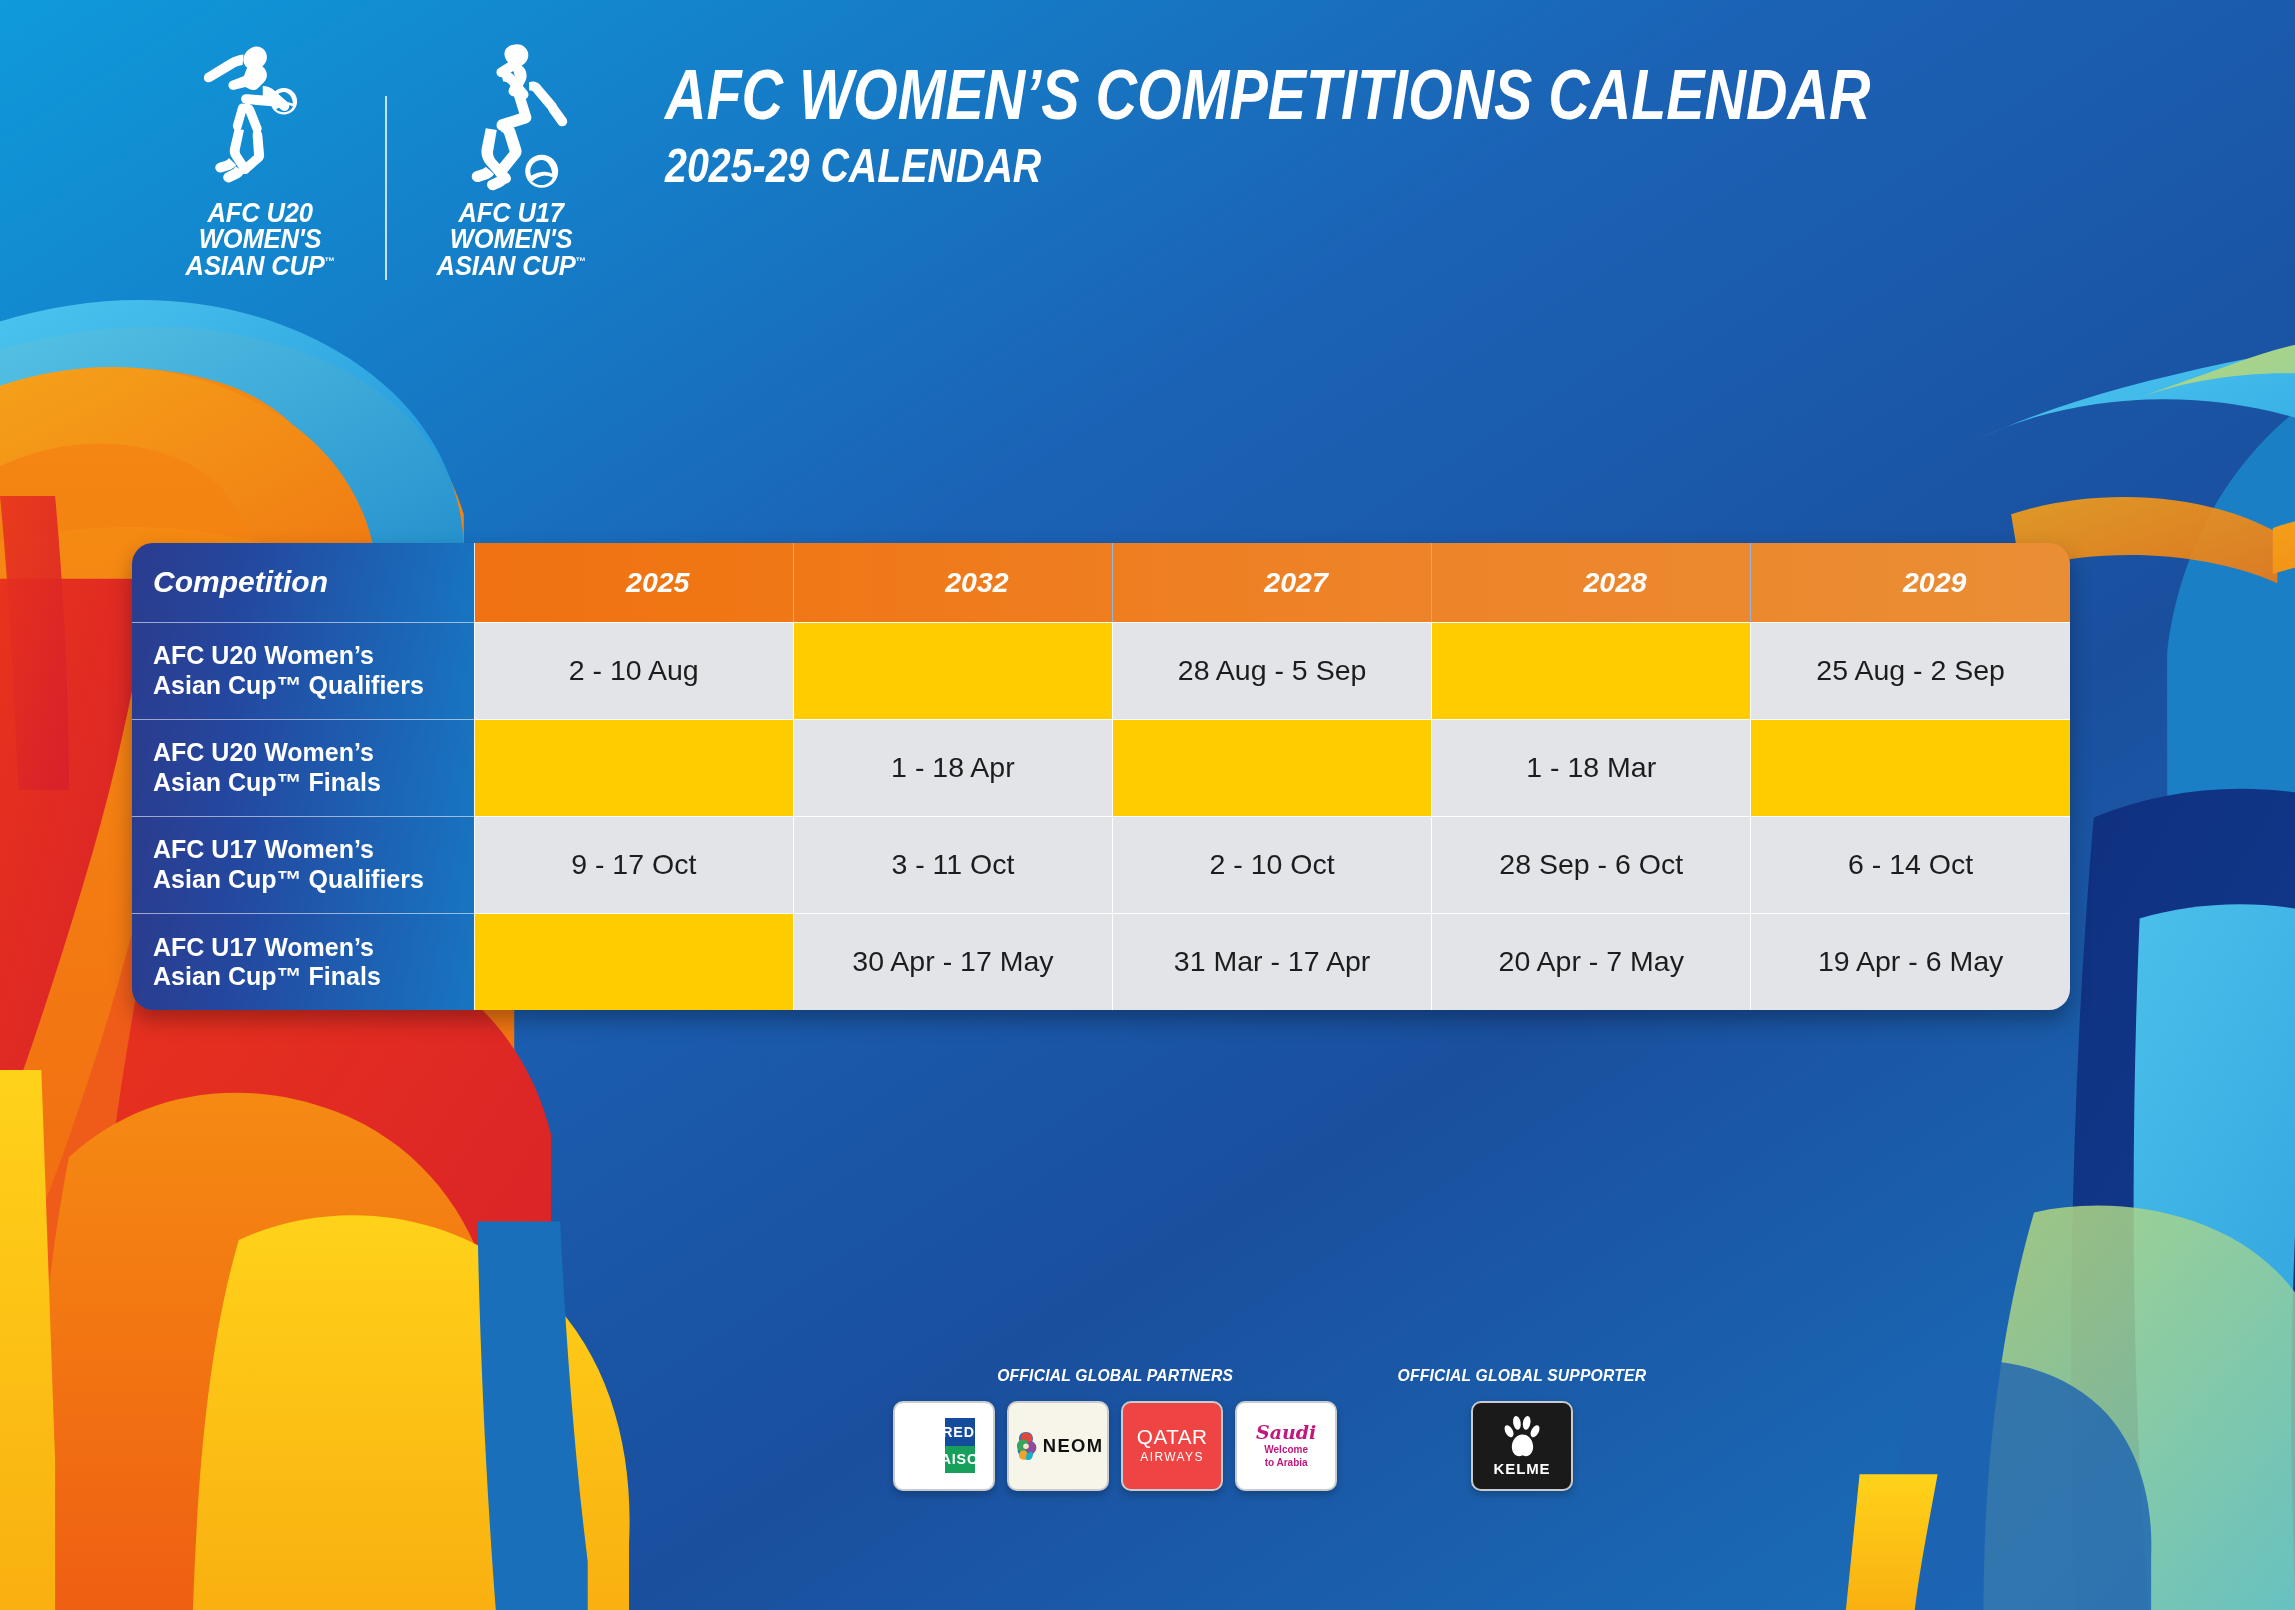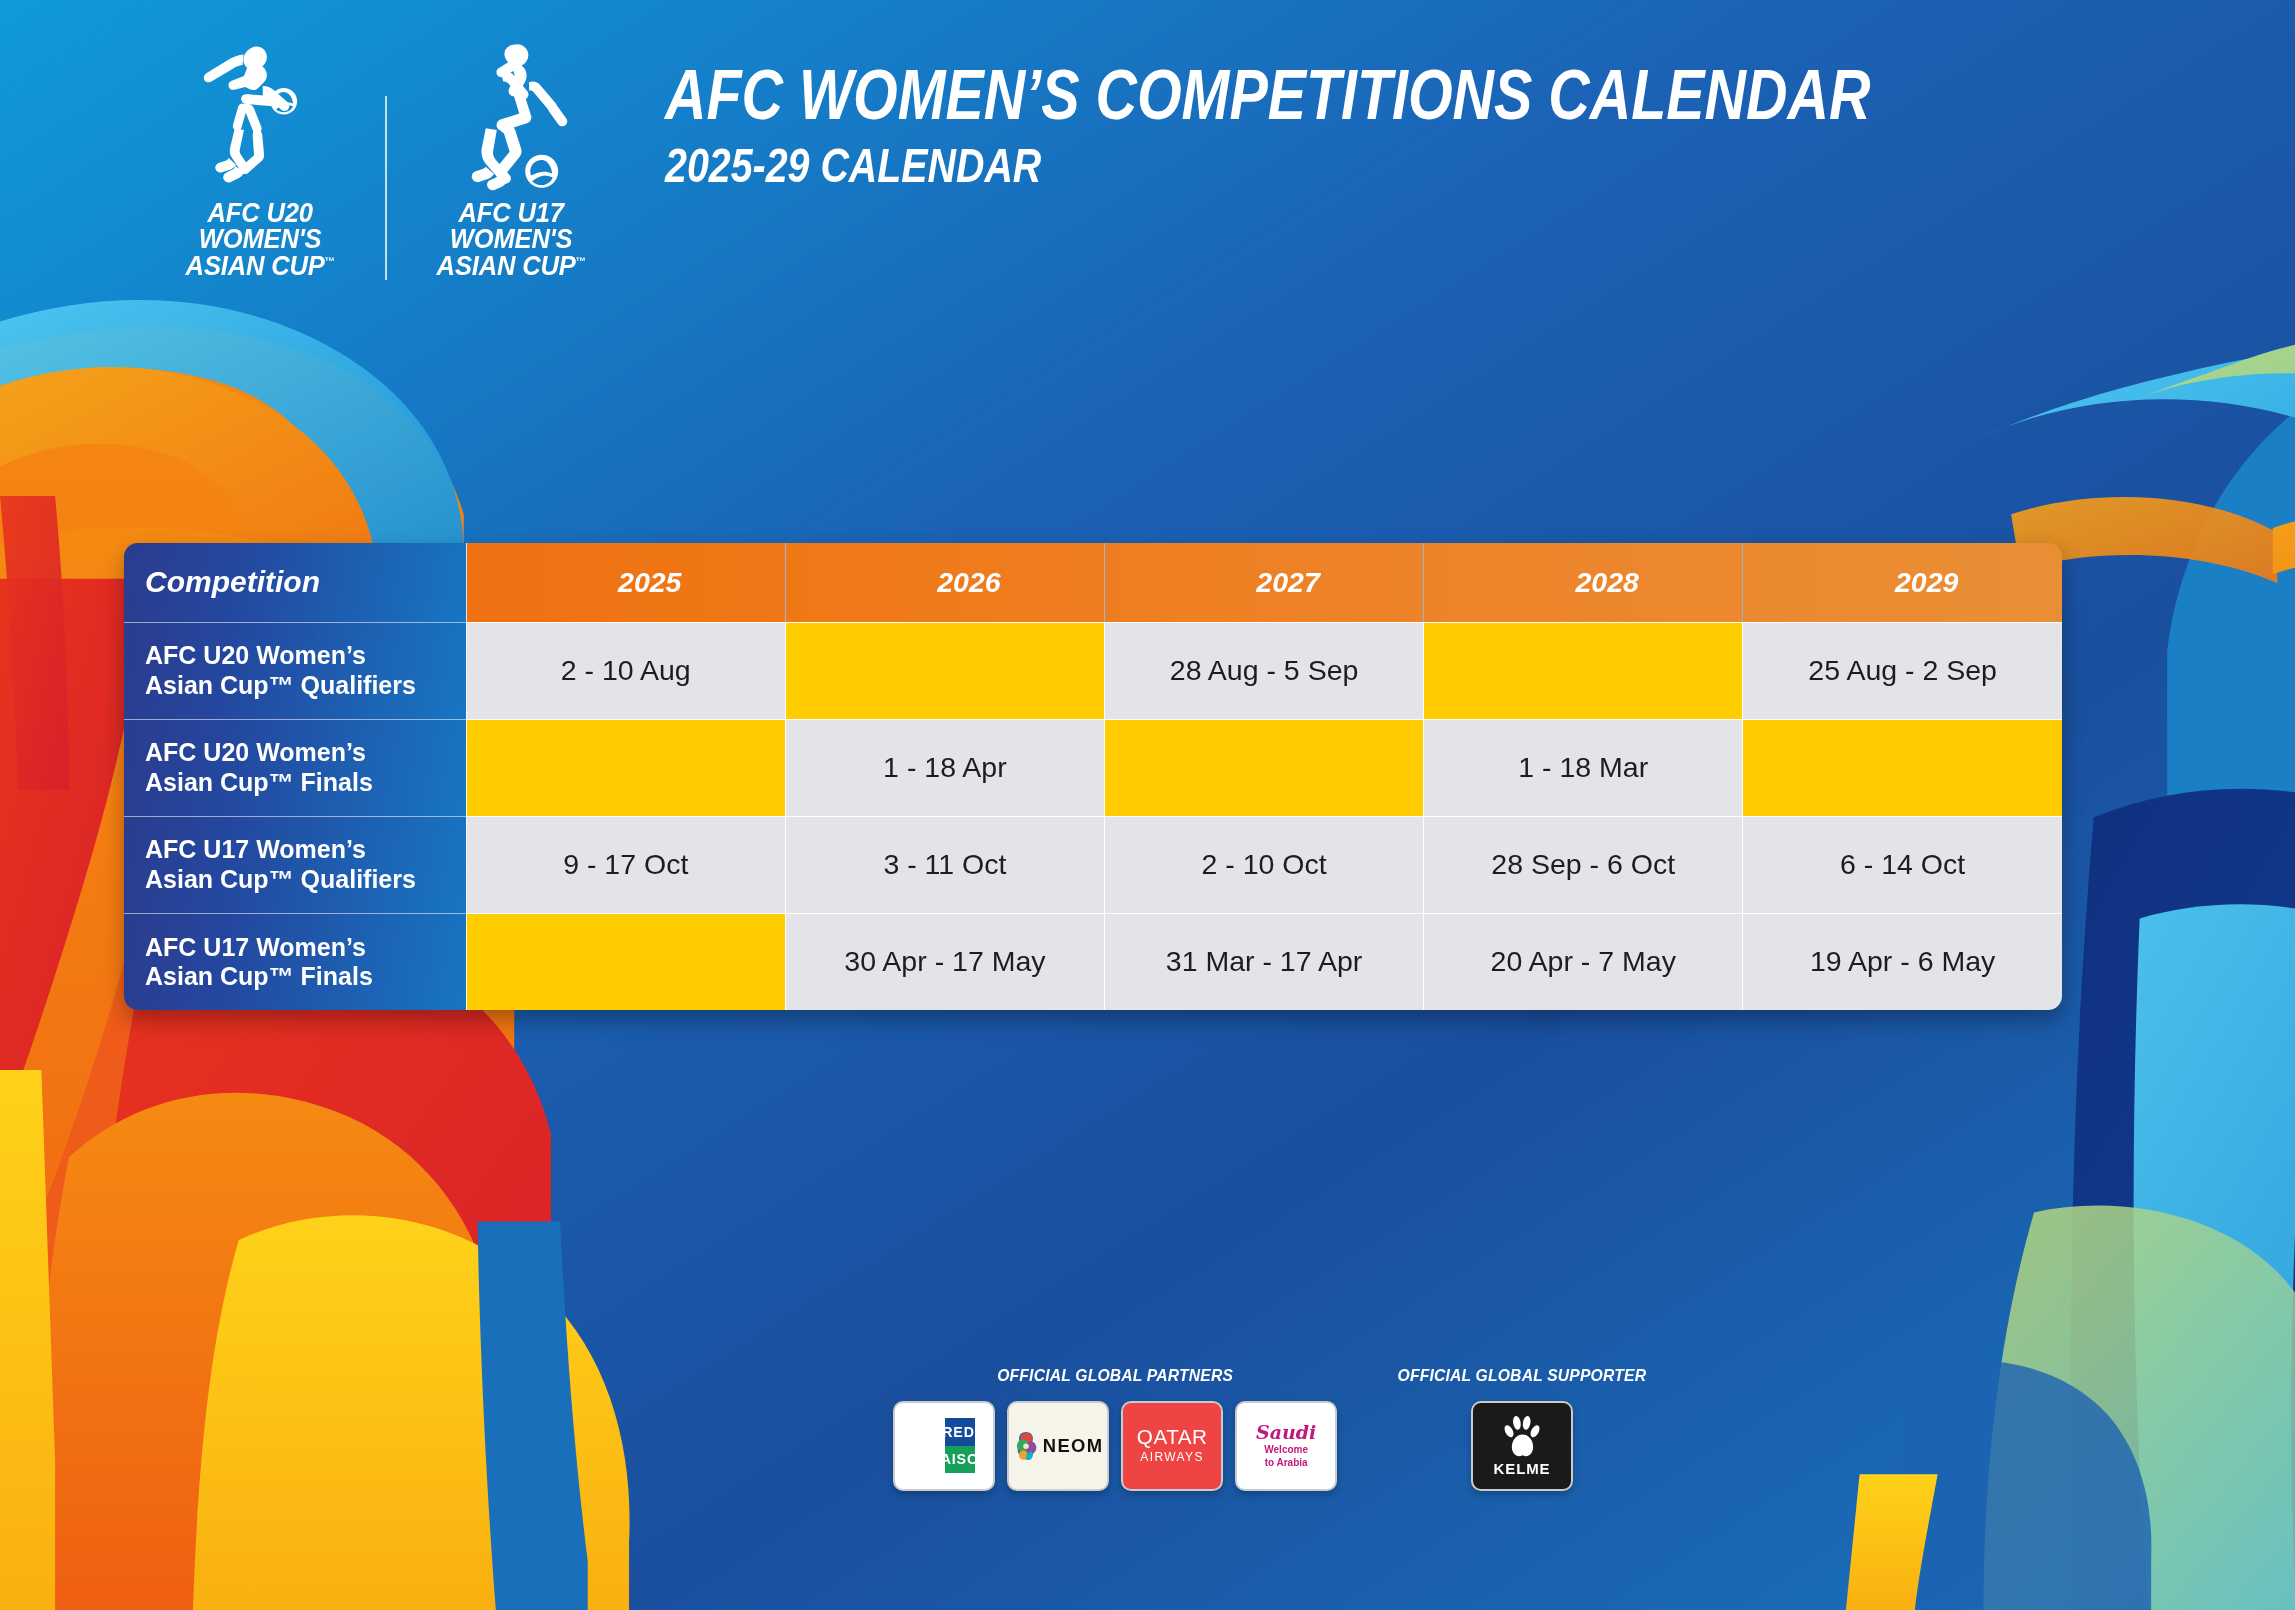--- a/index.html
+++ b/index.html
@@ -46,22 +46,22 @@
   }
   .sub-title {
     color:#fff; font-weight:900; font-style:italic;
     font-size:48px; line-height:1.05; margin-top:11px;
     transform: scaleX(0.82); transform-origin:left center;
     white-space:nowrap;
   }
 
   
   .table-wrap {
-    position:absolute; left:124px; top:543px; width:1938px; z-index:10;
-    border-radius:14px; overflow:hidden;
+    position:absolute; left:132px; top:543px; width:1938px; z-index:10;
+    border-radius:21px; overflow:hidden;
     box-shadow: 0 10px 21px rgba(0,0,0,.30);
   }
   table.cal { width:100%; border-collapse:collapse; table-layout:fixed; }
   table.cal col.c0 { width:342px; }
   table.cal col.cy { width:319px; }
 
   thead th {
     height:79px; vertical-align:middle; text-align:center;
     color:#ffffff; font-weight:900; font-style:italic; font-size:28.5px;
     border-right:1.4px solid rgba(255,255,255,.55);
@@ -293,21 +293,21 @@
         <col class="cy">
         <col class="cy">
         <col class="cy">
         <col class="cy">
         <col class="cy">
     </colgroup>
     <thead>
       <tr class="headrow">
         <th class="comp-head">Competition</th>
         <th class="yr">2025</th>
-        <th class="yr">2026</th>
+        <th class="yr">2032</th>
         <th class="yr">2027</th>
         <th class="yr">2028</th>
         <th class="yr">2029</th>
       </tr>
     </thead>
     <tbody>
 
       <tr>
         <td class="rowlabel">
           <span>AFC U20 Women’s</span><br>

